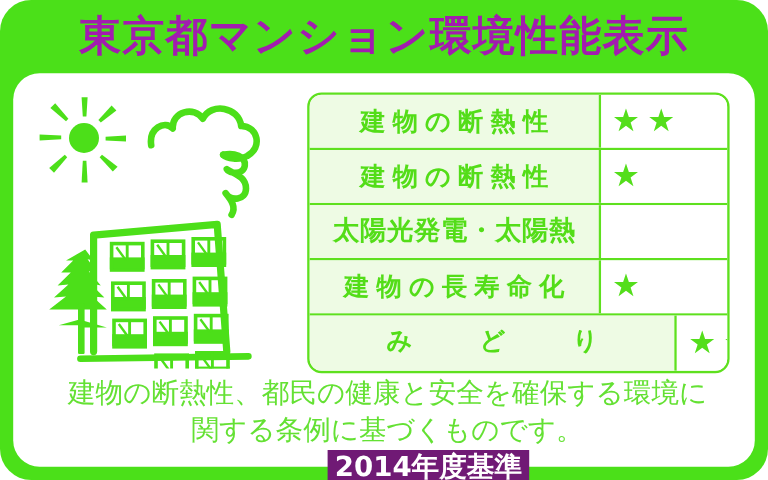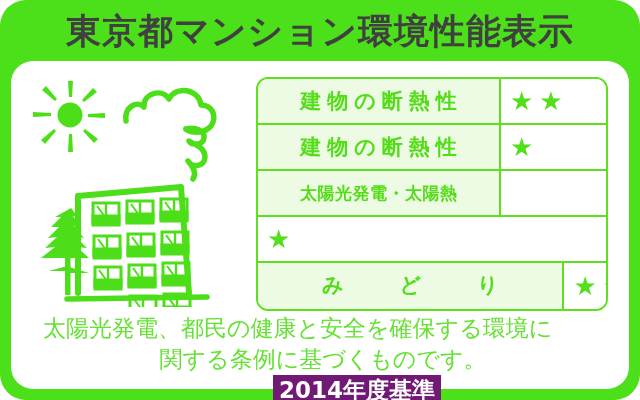--- a/index.html
+++ b/index.html
@@ -29,37 +29,38 @@
     position: absolute;
     left: 0;
     top: 0;
     width: 640px;
     height: 62px;
     display: flex;
     align-items: center;
     justify-content: center;
   }
   #header-title {
-    color: #404040;
+    color: #a21caf;
     font-size: 35px;
     font-weight: bold;
     letter-spacing: 1px;
     line-height: 1;
     white-space: nowrap;
   }
 
   
   #inner-panel {
     position: absolute;
     left: 11px;
     top: 61px;
     width: 618px;
     height: 328px;
     background: #ffffff;
     border-radius: 22px;
+    text-align: center;
   }
 
   
   #illustration {
     position: absolute;
     left: 18px;
     top: 14px;
     width: 222px;
     height: 232px;
   }
@@ -94,21 +95,21 @@
     align-items: center;
     justify-content: center;
     color: #53dd18;
     font-size: 21px;
     font-weight: bold;
     line-height: 1;
     white-space: nowrap;
     padding: 0 8px;
   }
   .row-label.spaced-7 { letter-spacing: 6px; text-indent: 6px; }
-  .row-label.spaced-9 { letter-spacing: 0.5px; text-indent: 0.5px; font-size: 17px; }
+  .row-label.spaced-9 { letter-spacing: 0.5px; text-indent: 0.5px; font-size: 22px; }
   .row-label.spaced-3 { letter-spacing: 56px; text-indent: 56px; font-family: Liberation Mono, monospace; }
 
   .row-stars {
     flex: 1 1 auto;
     background: #ffffff;
     display: flex;
     align-items: center;
     padding-left: 9px;
     gap: 6px;
   }
@@ -256,37 +257,38 @@
           <span class="star-glyph">★</span>
         </div>
       </div>
 
       <div class="rating-row">
         <div class="row-label spaced-9">太陽光発電・太陽熱</div>
         <div class="row-stars"></div>
       </div>
 
       <div class="rating-row">
+        <div class="row-label spaced-7">建物の長寿命化</div>
         <div class="row-stars">
           <span class="star-glyph">★</span>
         </div>
       </div>
 
       <div class="rating-row">
         <div class="row-label spaced-3">みどり</div>
         <div class="row-stars">
           <span class="star-glyph">★</span>
           <span class="star-glyph">★</span>
         </div>
       </div>
 
     </div>
 
     <div id="footer-note">
-      <div class="footer-line">太陽光発電、都民の健康と安全を確保する環境に</div>
+      <div class="footer-line">建物の断熱性、都民の健康と安全を確保する環境に</div>
       <div id="footer-line2-wrap">
         <div class="footer-line">関する条例に基づくものです。</div>
         <div id="standard-badge">2014年度基準</div>
       </div>
     </div>
 
   </div>
 </div>
 
 </body></html>

